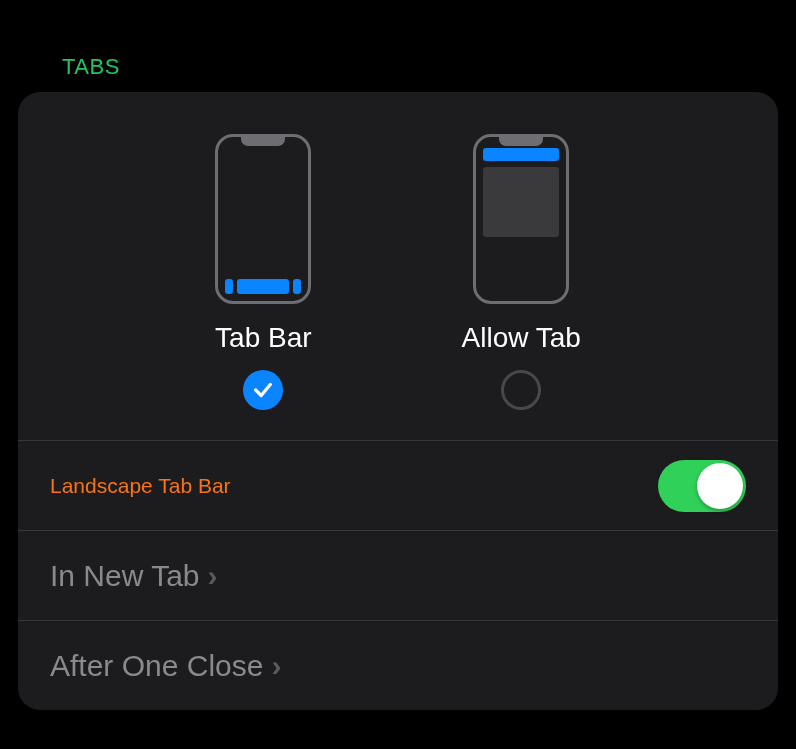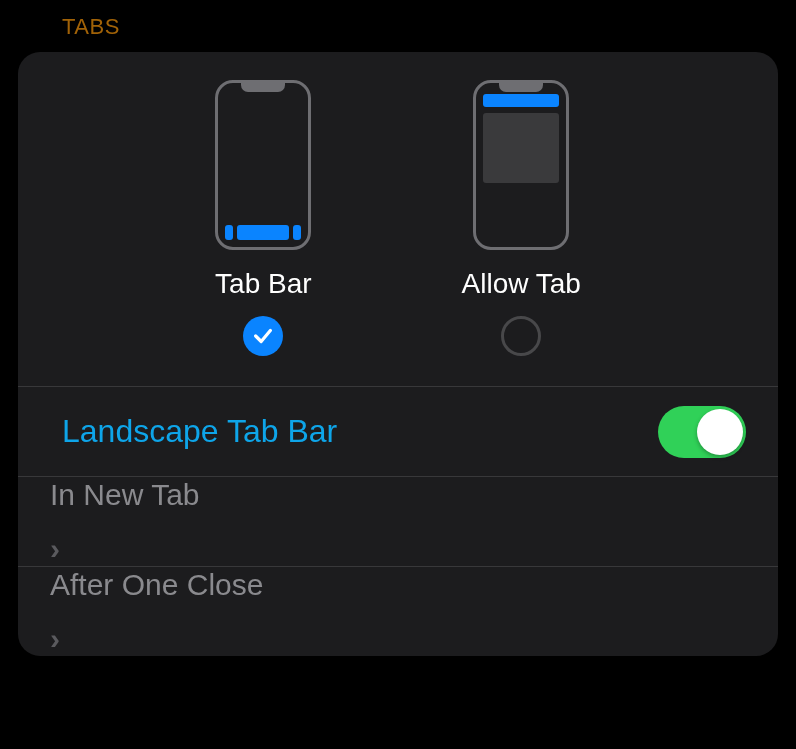--- a/index.html
+++ b/index.html
@@ -12,42 +12,44 @@
       height: 749px;
       background: #000000;
       font-family: -apple-system, BlinkMacSystemFont, "SF Pro Text", "Helvetica Neue", Arial, sans-serif;
       color: #ffffff;
       overflow: hidden;
     }
     .container {
       padding: 14px 18px 0 18px;
     }
     .section-header {
-      color: #a16207;
+      color: #22c55e;
       font-size: 22px;
       font-weight: 400;
       letter-spacing: 0.5px;
       padding: 0 0 12px 44px;
+      margin-top: 40px;
     }
     .panel {
       background: #1c1c1e;
       border-radius: 22px;
       overflow: hidden;
     }
     .layout-picker {
       display: flex;
       justify-content: center;
       gap: 150px;
       padding: 28px 0 30px 0;
     }
     .layout-option {
       display: flex;
       flex-direction: column;
       align-items: center;
       cursor: pointer;
+      margin-top: 14px;
     }
     .phone-mock {
       width: 96px;
       height: 170px;
       border: 3px solid #6e6e72;
       border-radius: 18px;
       position: relative;
       margin-bottom: 18px;
     }
     .phone-notch {
@@ -125,32 +127,30 @@
     }
     .row {
       display: flex;
       align-items: center;
       justify-content: space-between;
       padding: 0 32px;
       height: 90px;
       border-top: 1px solid #38383a;
     }
     .row-label {
-      color: #0ea5e9;
-      font-size: 32px;
-      font-weight: 400;
-      margin-left: 12px;
+      color: #f97316;
+      font-size: 21px;
+      font-weight: 400;
     }
     .row-value {
       display: flex;
-      gap: 20px;
+      gap: 8px;
       color: #8a8a8e;
       font-size: 30px;
       font-weight: 400;
-      flex-direction: column;
     }
     .chevron {
       color: #5a5a5e;
       font-size: 30px;
       font-weight: 600;
     }
     .toggle {
       width: 88px;
       height: 52px;
       background: #30d158;

